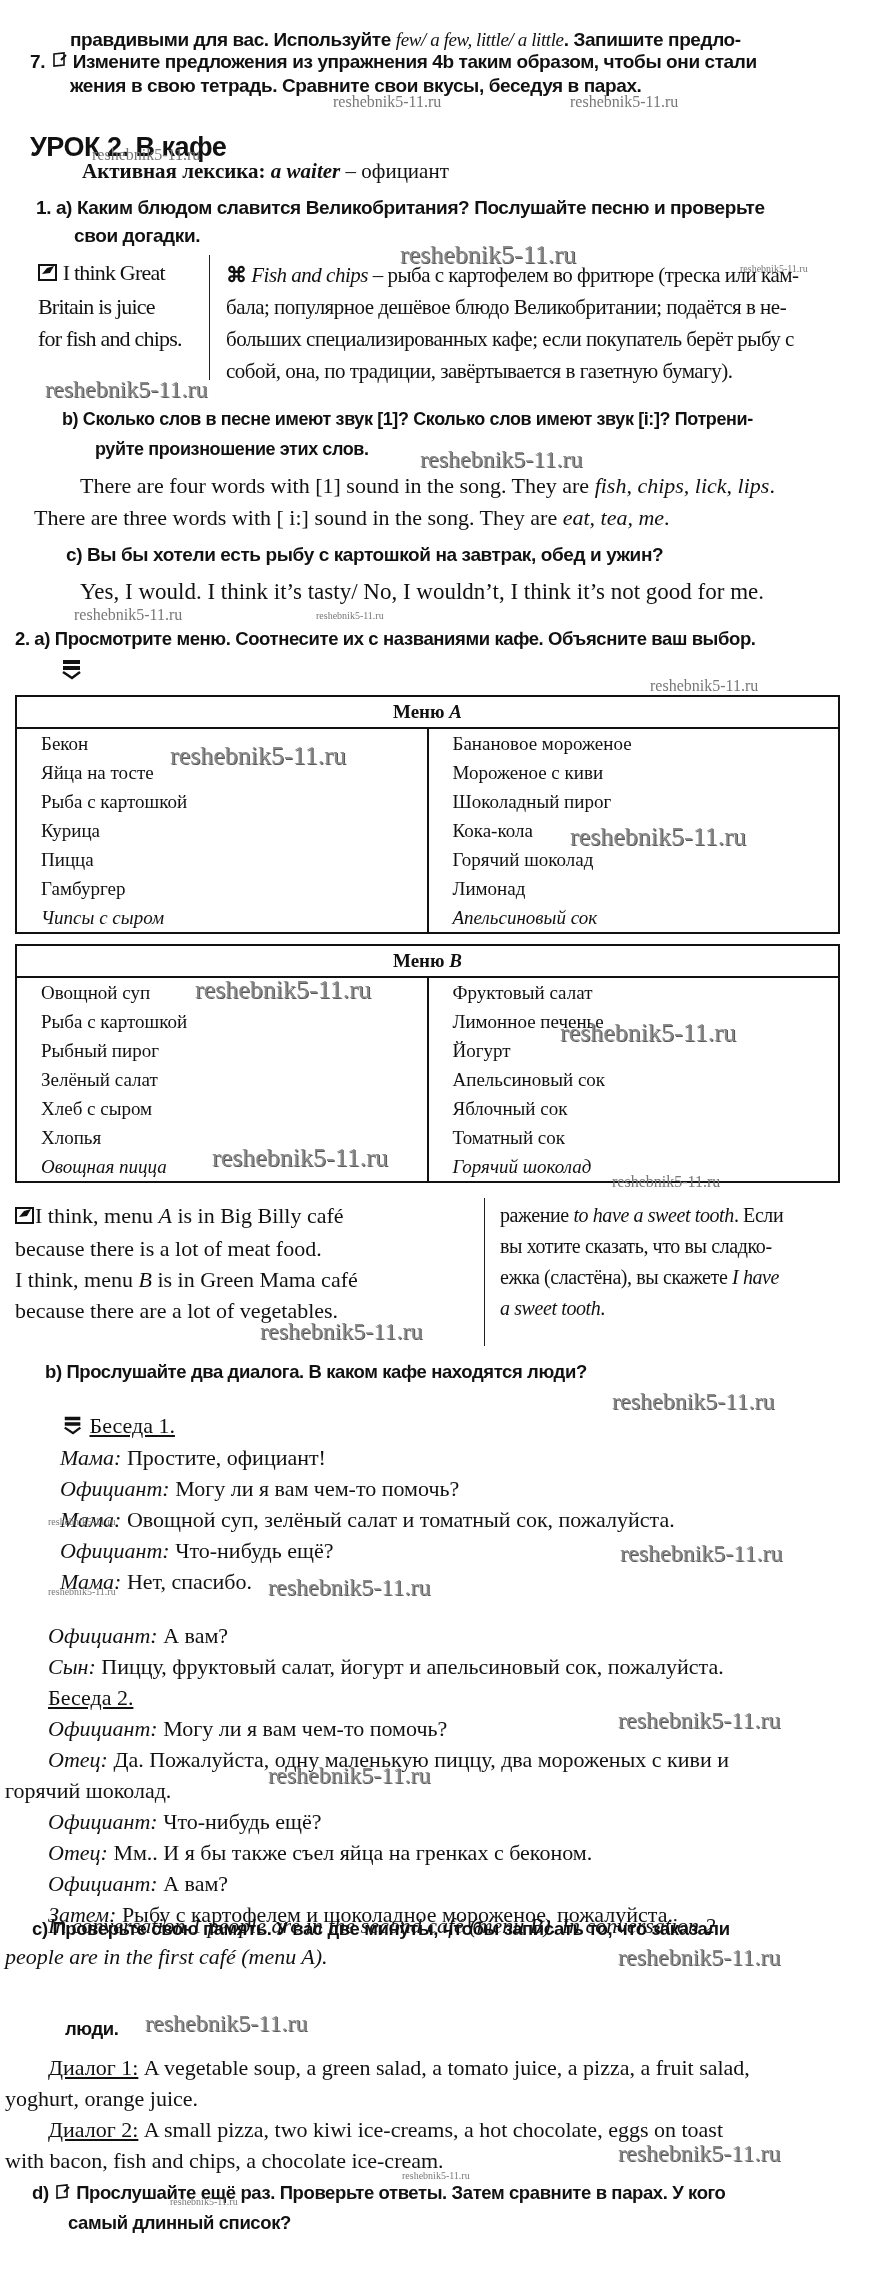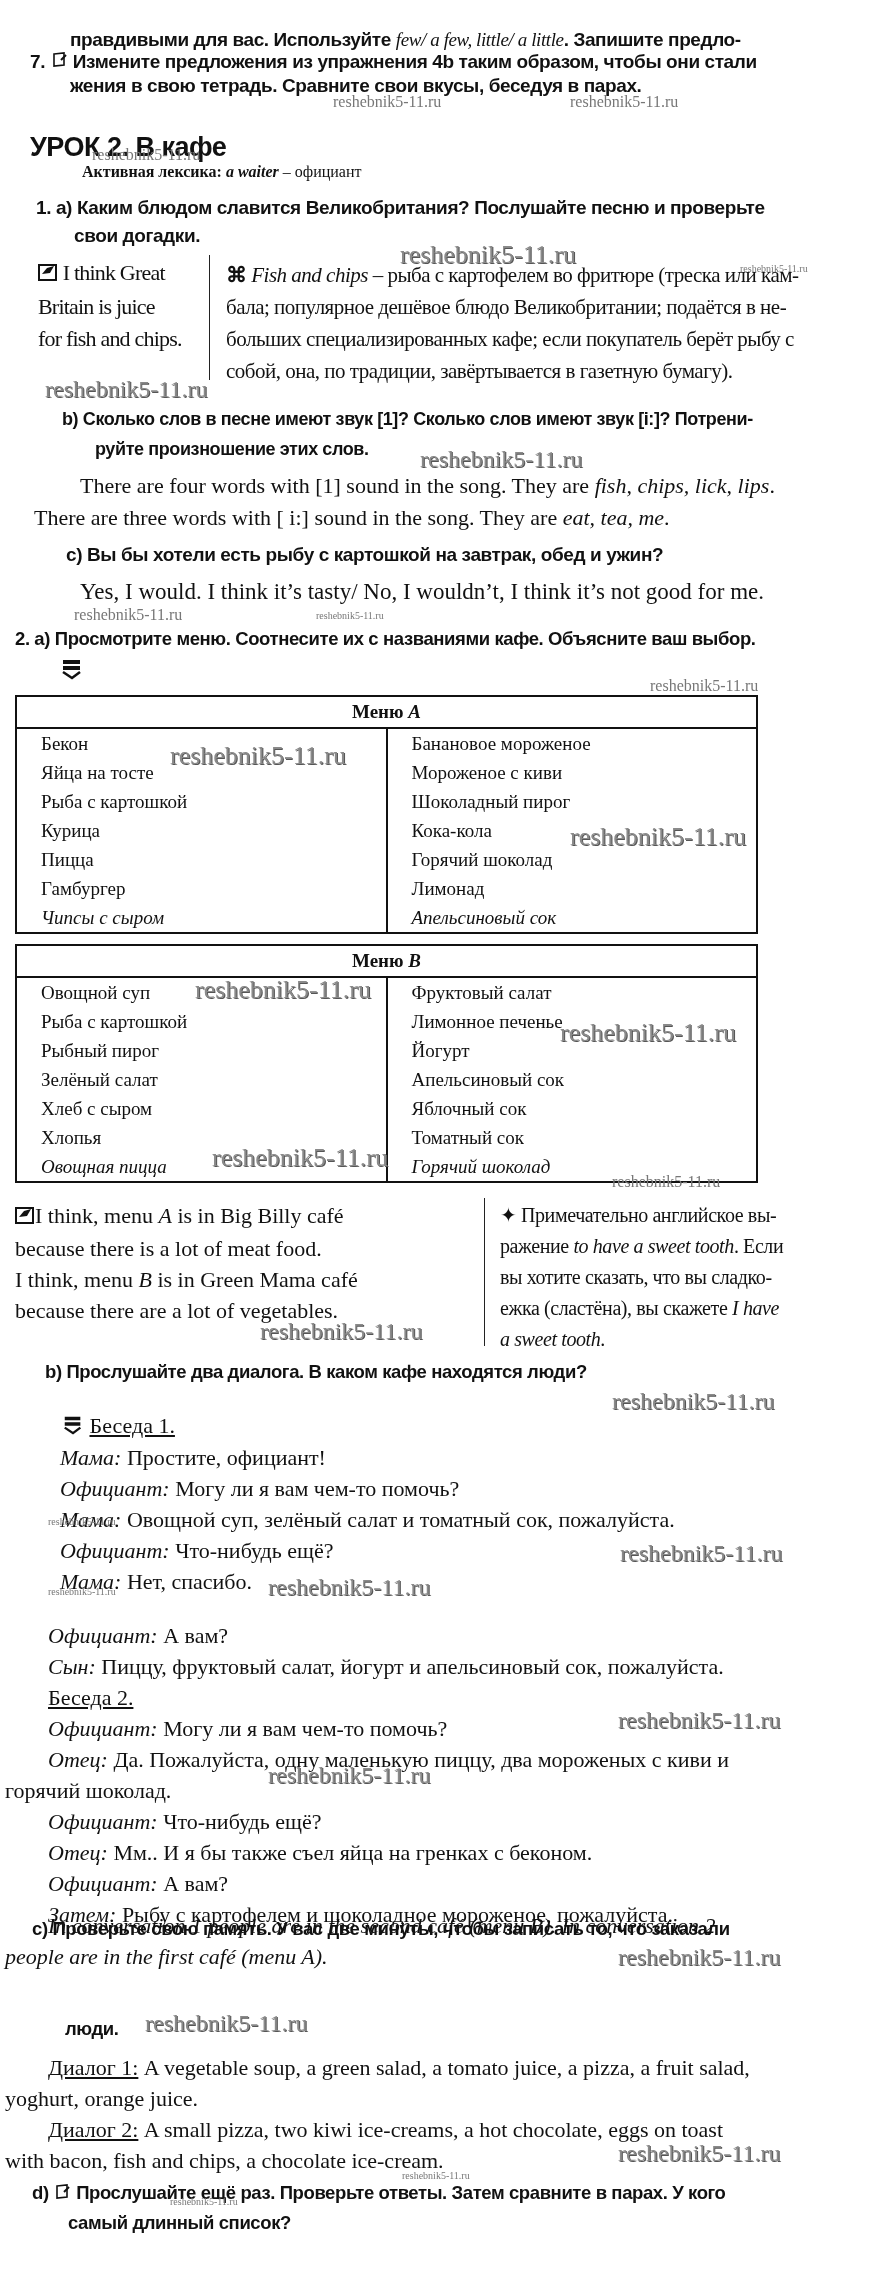--- a/index.html
+++ b/index.html
@@ -7,21 +7,21 @@
   .abs { position: absolute; }
   .task { font-family: "Liberation Sans", sans-serif; font-weight: bold; font-size: 19px; line-height: 31px; letter-spacing: -0.4px; }
   .serif { font-family: "Liberation Serif", serif; font-size: 22px; line-height: 31px; }
   .wm { font-family: "Liberation Serif", serif; color: #8a8a8a; position: absolute; font-size: 22px; text-shadow: 1px 1px 0 #555; }
   .wm.sm { font-size: 16px; text-shadow: none; color: #777; }
   .wm.xs { font-size: 10px; text-shadow: none; color: #777; }
   .lesson-title { font-family: "Liberation Sans", sans-serif; font-weight: bold; font-size: 27px; letter-spacing: -0.5px; margin-top: 26px; }
   i, .it { font-style: italic; }
   .ul { text-decoration: underline; }
   .icon { display: inline-block; vertical-align: middle; }
-  table.menu { border-collapse: collapse; position: absolute; left: 15px; width: 743px; font-family: "Liberation Serif", serif; font-size: 19px; }
+  table.menu { border-collapse: collapse; position: absolute; left: 15px; width: 825px; font-family: "Liberation Serif", serif; font-size: 19px; }
   table.menu th { border: 2px solid #111; font-weight: bold; height: 28px; font-size: 19px; }
   table.menu td { border-left: 2px solid #111; border-right: 2px solid #111; padding: 0 0 0 24px; height: 29px; vertical-align: middle; width: 50%; }
   table.menu tr:last-child td { border-bottom: 2px solid #111; font-style: italic; }
   .vline { position: absolute; border-left: 1.5px solid #222; }
   .line { white-space: nowrap; }
 </style>
 </head>
 <body>
 
 <div class="abs task line" style="left:30px; top:10px;margin-top:36px;">
@@ -36,21 +36,21 @@
 </div>
 <div class="abs task line" style="left:70px; top:24px;text-align:center;">
   <span>правдивыми для вас. Используйте </span><span class="it" style="font-weight:normal;font-family:'Liberation Serif',serif;">few/ a few, little/ a little</span><span>. Запишите предло-</span>
 </div>
 <div class="abs task line" style="left:70px; top:70px;">жения в свою тетрадь. Сравните свои вкусы, беседуя в парах.</div>
 <div class="wm sm" style="left:333px; top:93px;">reshebnik5-11.ru</div>
 <div class="wm sm" style="left:570px; top:93px;">reshebnik5-11.ru</div>
 
 <div class="abs lesson-title" style="left:30px; top:106px;">УРОК 2. В кафе</div>
 <div class="wm sm" style="left:92px; top:146px;">reshebnik5-11.ru</div>
-<div class="abs serif line" style="left:82px; top:156px; font-size:16px;">
+<div class="abs serif line" style="left:82px; top:156px; font-size:21px;">
   <b>Активная лексика: </b><b class="it">a waiter</b><span> – официант</span>
 </div>
 
 <div class="abs task line" style="left:36px; top:192px;">1. а) Каким блюдом славится Великобритания? Послушайте песню и проверьте</div>
 <div class="abs task line" style="left:74px; top:220px;">свои догадки.</div>
 <div class="wm" style="left:400px; top:240px; font-size:26px;">reshebnik5-11.ru</div>
 <div class="wm xs" style="left:740px; top:263px;">reshebnik5-11.ru</div>
 
 <div class="abs serif" style="left:38px; top:257px; font-size:22px; line-height:32px; letter-spacing:-0.8px;">
   <div class="line"><span class="icon"><svg width="20" height="20" viewBox="0 0 20 20">
@@ -180,21 +180,20 @@
           <rect x="1" y="3" width="17" height="15" fill="none" stroke="#111" stroke-width="2"></rect>
           <path d="M4 12 L9 6 L16 4 L12 11 Z" fill="#111"></path>
         </svg></span><span>I think, menu </span><i>A</i><span> is in Big Billy café</span></div>
   <div class="line">because there is a lot of meat food.</div>
   <div class="line"><span>I think, menu </span><i>B</i><span> is in Green Mama café</span></div>
   <div class="line">because there are a lot of vegetables.</div>
 </div>
 <div class="wm" style="left:260px; top:1318px; font-size:24px;">reshebnik5-11.ru</div>
 <div class="vline" style="left:484px; top:1198px; height:148px;"></div>
 <div class="abs serif" style="left:500px; top:1200px; font-size:20px; line-height:31px; letter-spacing:-0.4px;">
-  <div class="line"><span>✦</span> <span>Примечательно английское вы-</span></div>
   <div class="line"><span>ражение </span><i>to have a sweet tooth</i><span>. Если</span></div>
   <div class="line">вы хотите сказать, что вы сладко-</div>
   <div class="line"><span>ежка (сластёна), вы скажете </span><i>I have</i></div>
   <div class="line"><i>a sweet tooth</i><span>.</span></div>
 </div>
 
 <div class="abs task line" style="left:45px; top:1356px; font-size:18.5px;">b) Прослушайте два диалога. В каком кафе находятся люди?</div>
 <div class="wm" style="left:612px; top:1388px; font-size:24px;">reshebnik5-11.ru</div>
 <div class="abs serif line" style="left:62px; top:1410px;">
   <span class="icon"><svg width="22" height="22" viewBox="0 0 24 24">

